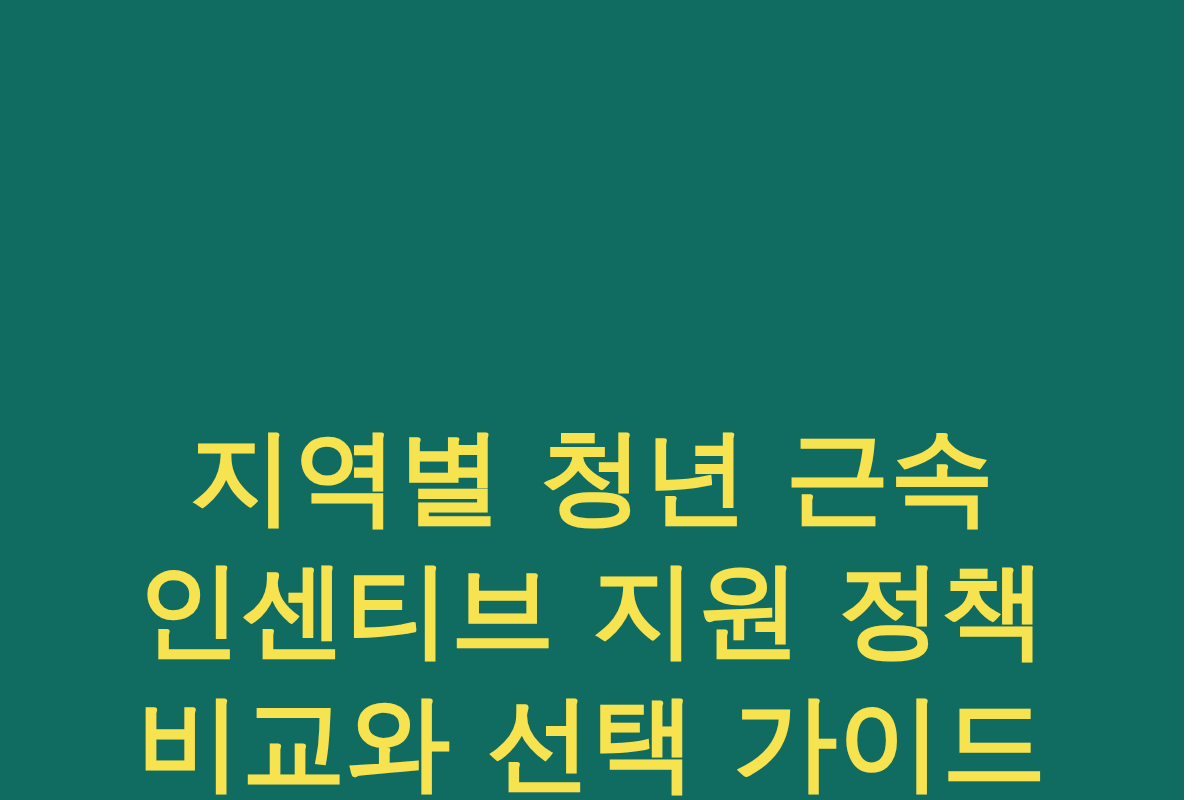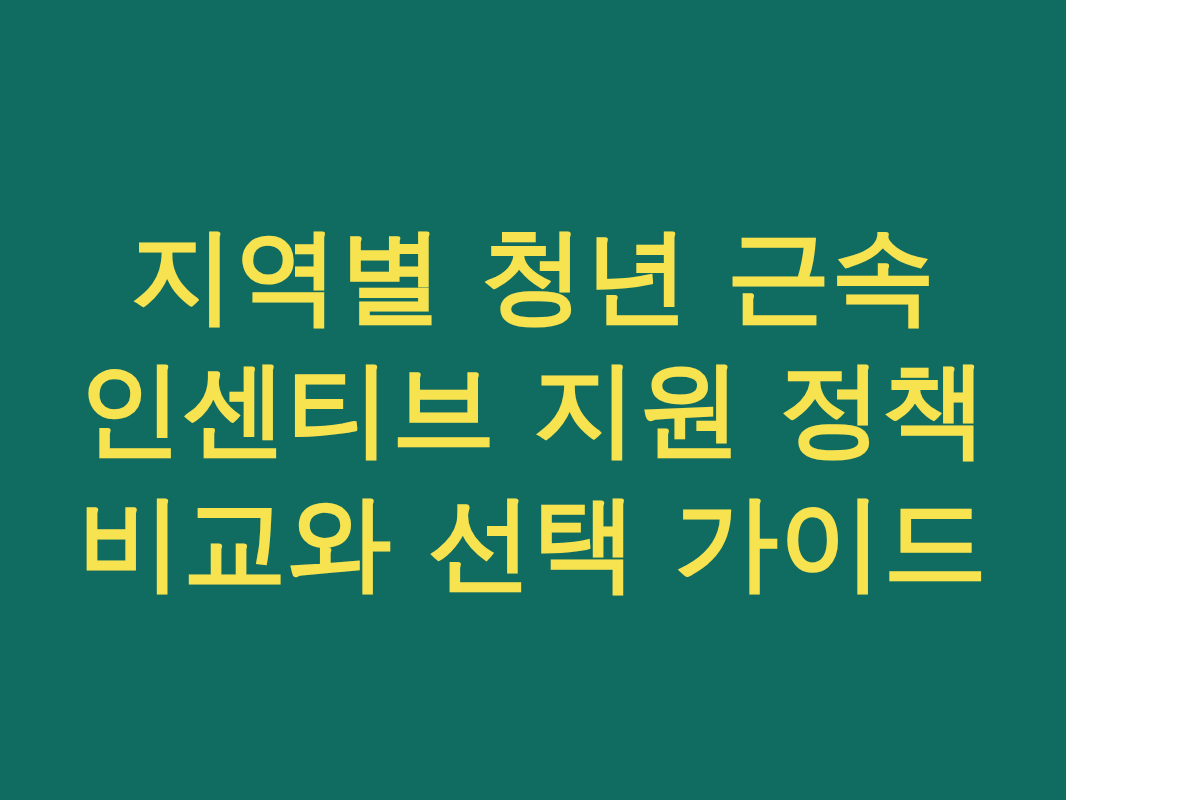--- a/index.html
+++ b/index.html
@@ -9,25 +9,25 @@
 
   body {
     width: 1200px;
     height: 800px;
     overflow: hidden;
     font-family: "Liberation Sans", "DejaVu Sans", sans-serif;
   }
 
   #title-card {
     position: relative;
-    width: 1066px;
+    width: 1184px;
     height: 800px;
     box-sizing: border-box;
     display: flex;
-    align-items: center;
+    align-items: flex-end;
     justify-content: center;
     background: #106B60;
   }
 
   #headline-block {
     width: 1010px;
     text-align: center;
     padding: 0 10px;
     box-sizing: border-box;
     

